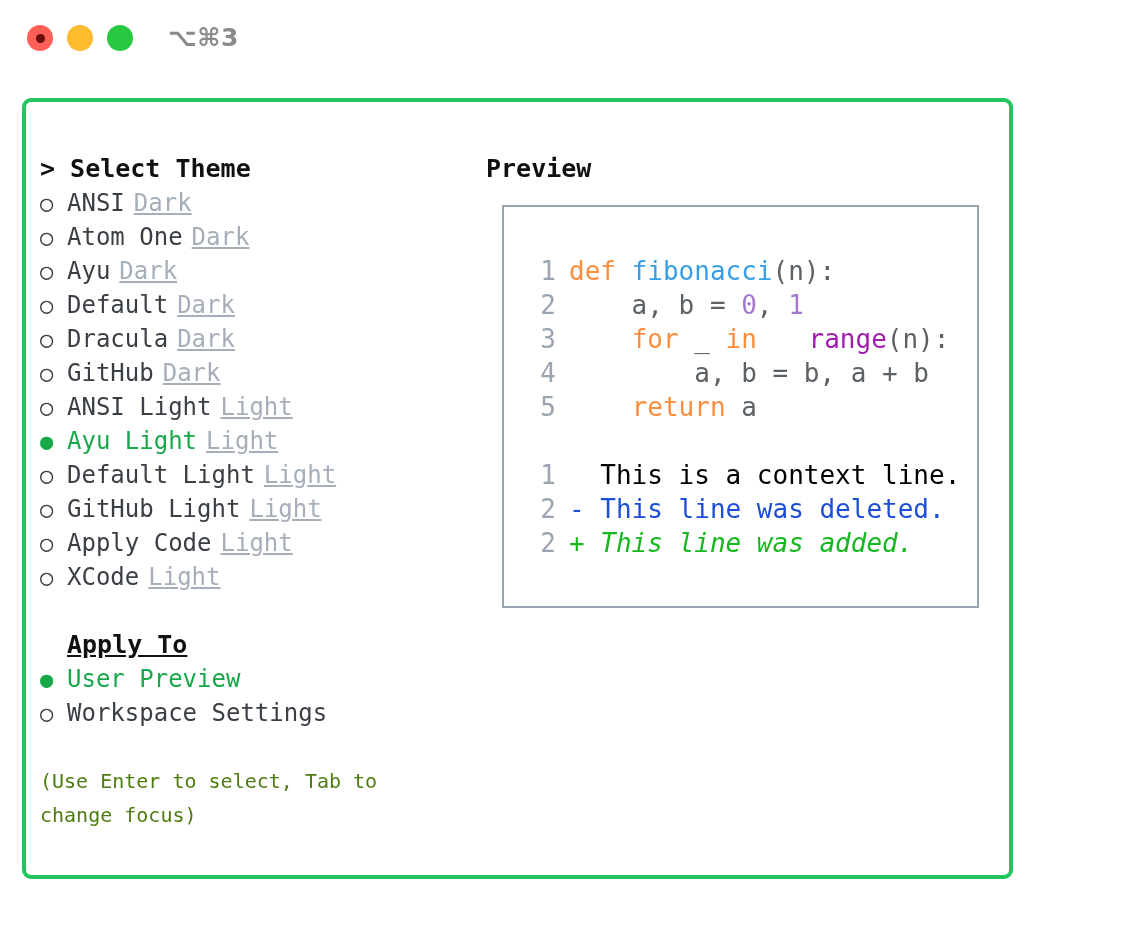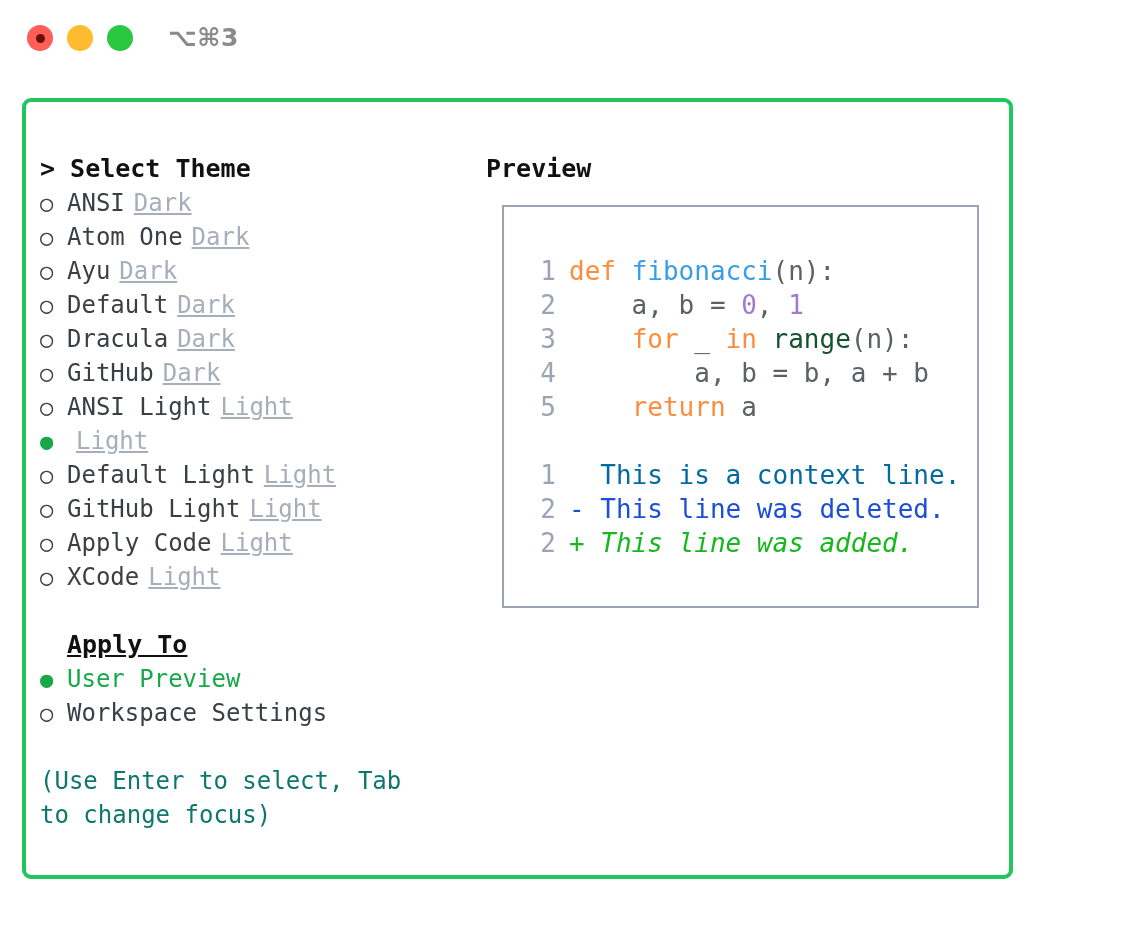--- a/index.html
+++ b/index.html
@@ -139,23 +139,23 @@
   .opt-variant {
     color: #a6aeba;
     padding-left: 9px;
     text-decoration: underline;
   }
 
   .spacer-block { height: 34px; }
 
   .hint {
     margin-top: 34px;
-    font-size: 24px;
-    line-height: 34px;
-    color: #0f766e;
+    font-size: 20px;
+    line-height: 34px;
+    color: #4d7c0f;
     width: 400px;
     white-space: pre-wrap;
   }
 
   
   .preview-box {
     position: absolute;
     left: 476px;
     top: 103px;
     width: 477px;
@@ -176,23 +176,23 @@
   .ln {
     display: inline-block;
     width: 29px;
     text-align: right;
     color: #9aa4b2;
     margin-right: 13px;
   }
   .tok-kw   { color: #fa8d3e; }
   .tok-fn   { color: #399ee6; }
   .tok-num  { color: #a37acc; }
-  .tok-call { color: #14532d; }
+  .tok-call { color: #a21caf; margin-left: 36px; }
   .tok-txt  { color: #5c6166; }
-  .tok-ctx  { color: #0369a1; text-align: center; }
+  .tok-ctx  { color: #000000; text-align: center; }
   .tok-del  { color: #1d4ed8; }
   .tok-add  { color: #17b81f; font-style: italic; }
 
   .code-gap { display: block; height: 34px; }
 </style>
 </head>
 <body>
 
 <div class="window">
 
@@ -212,21 +212,21 @@
       <div class="section-title">&gt; Select Theme</div>
 
       <ul class="opt-list" id="theme-list">
           <li class="opt"><span class="opt-marker">○</span><span class="opt-label">ANSI</span><span class="opt-variant">Dark</span></li>
           <li class="opt"><span class="opt-marker">○</span><span class="opt-label">Atom One</span><span class="opt-variant">Dark</span></li>
           <li class="opt"><span class="opt-marker">○</span><span class="opt-label">Ayu</span><span class="opt-variant">Dark</span></li>
           <li class="opt"><span class="opt-marker">○</span><span class="opt-label">Default</span><span class="opt-variant">Dark</span></li>
           <li class="opt"><span class="opt-marker">○</span><span class="opt-label">Dracula</span><span class="opt-variant">Dark</span></li>
           <li class="opt"><span class="opt-marker">○</span><span class="opt-label">GitHub</span><span class="opt-variant">Dark</span></li>
           <li class="opt"><span class="opt-marker">○</span><span class="opt-label">ANSI Light</span><span class="opt-variant">Light</span></li>
-          <li class="opt selected"><span class="opt-marker">●</span><span class="opt-variant">Light</span></li>
+          <li class="opt selected"><span class="opt-marker">●</span><span class="opt-label">Ayu Light</span><span class="opt-variant">Light</span></li>
           <li class="opt"><span class="opt-marker">○</span><span class="opt-label">Default Light</span><span class="opt-variant">Light</span></li>
           <li class="opt"><span class="opt-marker">○</span><span class="opt-label">GitHub Light</span><span class="opt-variant">Light</span></li>
           <li class="opt"><span class="opt-marker">○</span><span class="opt-label">Apply Code</span><span class="opt-variant">Light</span></li>
           <li class="opt"><span class="opt-marker">○</span><span class="opt-label">XCode</span><span class="opt-variant">Light</span></li>
         </ul>
 
       <div class="spacer-block"></div>
 
       <div class="section-title indent">Apply To</div>
 

